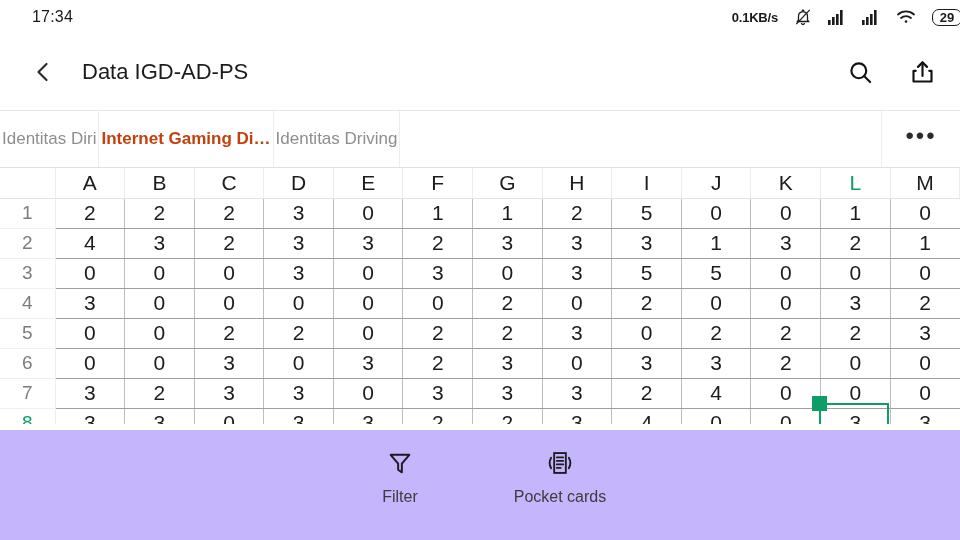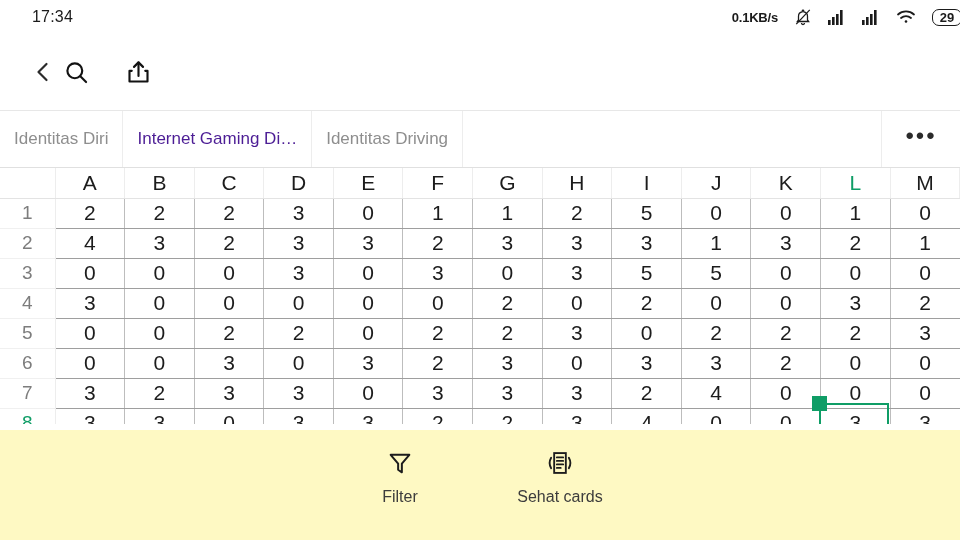--- a/index.html
+++ b/index.html
@@ -47,27 +47,27 @@
   .appbar-actions .act{ width:32px;height:32px;display:flex;align-items:center;justify-content:center;cursor:pointer;}
 
   
   .tabbar{
     height:58px; display:flex; align-items:stretch;
     border-top:1px solid #e7e7e7; border-bottom:1px solid #e0e0e0;
     background:#fff;
   }
   .tab{
     display:flex; align-items:center; justify-content:center;
-    padding:0 14px;
+    padding:0 2px;
     font-size:17px; color:#8e8e8e;
     border-right:1px solid #ededed;
     white-space:nowrap; overflow:hidden; cursor:pointer;
     flex:0 0 auto;
   }
-  .tab.active{ color:#4c1d95; font-weight:400; }
+  .tab.active{ color:#c2410c; font-weight:700; }
   .tab.blank{ flex:1 1 auto; }
   .tab.more{
     flex:0 0 78px; border-right:none; font-size:24px; color:#2b2b2b;
     letter-spacing:2px; line-height:0; padding-bottom:7px;
   }
 
   
   .grid-wrap{ position:relative; height:262px; overflow:hidden; background:#fff;}
   table.sheet{ border-collapse:collapse; table-layout:fixed; width:960px;}
   table.sheet col.rowhdr{ width:55px;}
@@ -106,21 +106,21 @@
     width:15px; height:15px; background:#0f9d66;
     pointer-events:none;
   }
   .grid-fade{
     position:absolute; left:0; right:0; bottom:0; height:6px; background:#fff;
   }
 
   
   .toolbar{
     height:110px; display:flex; align-items:flex-start; justify-content:center;
-    gap:50px; padding-top:16px; background:#fef9c3;
+    gap:50px; padding-top:16px; background:#c4b5fd;
   }
   .tool{
     width:110px; display:flex; flex-direction:column; align-items:center;
     cursor:pointer;
   }
   .tool .glyph{ height:34px; display:flex; align-items:center; justify-content:center;}
   .tool .lbl{
     margin-top:7px; font-size:16px; color:#3c3c3c; text-align:center;
     line-height:20px;
   }
@@ -165,20 +165,21 @@
     <span class="batt">29</span>
   </div>
 </div>
 
 <div class="appbar">
   <div class="back-btn">
     <svg width="24" height="24" viewBox="0 0 24 24" fill="none" stroke="#2b2b2b" stroke-width="2.2" stroke-linecap="round" stroke-linejoin="round">
       <polyline points="15.5,4 7.5,12 15.5,20"></polyline>
     </svg>
   </div>
+  <div class="app-title">Data IGD-AD-PS</div>
   <div class="appbar-actions">
     <div class="act">
       <svg width="27" height="27" viewBox="0 0 24 24" fill="none" stroke="#121212" stroke-width="1.9" stroke-linecap="round">
         <circle cx="10.5" cy="10.5" r="6.6"></circle>
         <line x1="15.4" y1="15.4" x2="20.5" y2="20.5"></line>
       </svg>
     </div>
     <div class="act">
       <svg width="27" height="27" viewBox="0 0 24 24" fill="none" stroke="#121212" stroke-width="1.9" stroke-linecap="round" stroke-linejoin="round">
         <path d="M6 10.5H4v9.5h16v-9.5h-2"></path>
@@ -383,15 +384,15 @@
       <svg width="28" height="28" viewBox="0 0 24 24" fill="none" stroke="#1d1d1d" stroke-width="1.6" stroke-linecap="round">
         <rect x="7" y="3.5" width="10" height="17"></rect>
         <line x1="9.3" y1="7.2" x2="14.7" y2="7.2"></line>
         <line x1="9.3" y1="10.2" x2="14.7" y2="10.2"></line>
         <line x1="9.3" y1="13.2" x2="14.7" y2="13.2"></line>
         <line x1="9.3" y1="16.2" x2="12.6" y2="16.2"></line>
         <path d="M4.4 7.5a9 9 0 0 0 0 9"></path>
         <path d="M19.6 7.5a9 9 0 0 1 0 9"></path>
       </svg>
     </span>
-    <span class="lbl">Sehat cards</span>
+    <span class="lbl">Pocket cards</span>
   </div>
 </div>
 
 </body></html>

